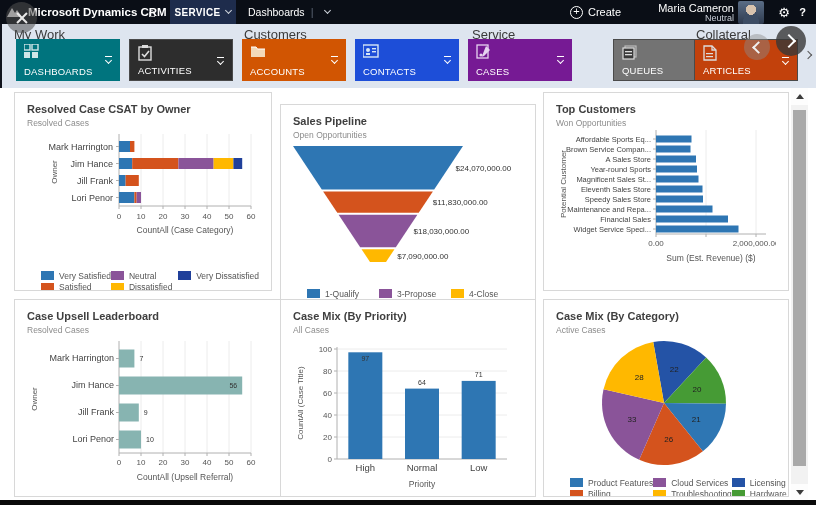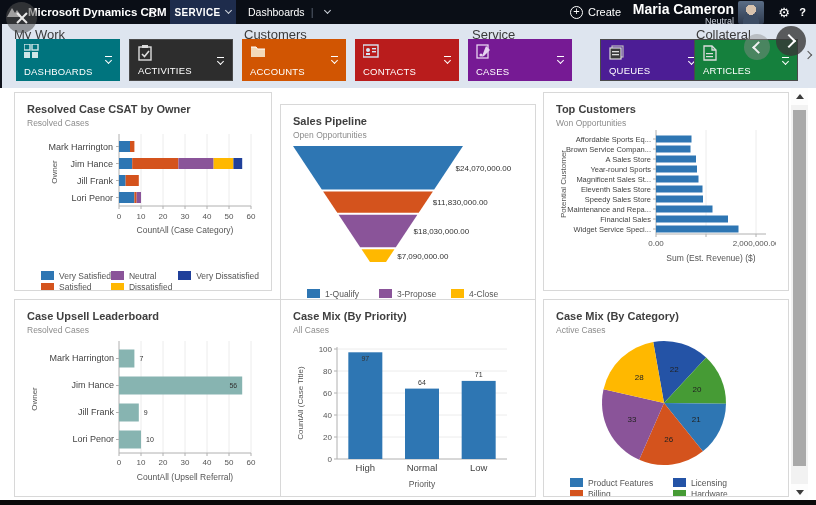--- a/index.html
+++ b/index.html
@@ -12,21 +12,21 @@
   .brand{left:7px;font-weight:bold;font-size:11.5px;}
   .brand svg{margin-right:6px;}
   .chev{display:inline-block;width:5px;height:5px;border-right:1px solid #cfd4dc;border-bottom:1px solid #cfd4dc;transform:rotate(45deg);margin-left:6px;margin-top:-3px;}
   .home{left:148px;font-size:13px;}
   .service{left:170px;width:66px;background:#1e2c4c;justify-content:center;font-weight:bold;font-size:10px;letter-spacing:.3px;}
   .dash{left:248px;font-size:10.5px;}
   .dash .pipe{color:#5b6373;margin:0 6px;font-size:11px;}
   .create{left:570px;font-size:11px;}
   .createicon{display:inline-flex;align-items:center;justify-content:center;width:13px;height:13px;border:1px solid #fff;border-radius:50%;font-size:11px;line-height:1;margin-right:5px;padding-bottom:1px;}
   .user{right:82px;top:0;text-align:right;display:block;height:24px;line-height:1.1;padding-top:2px;}
-  .user .uname{font-weight:bold;font-size:14px;display:block;}
+  .user .uname{font-weight:normal;font-size:11px;display:block;}
   .user .uorg{font-size:9px;color:#c9ced8;display:block;}
   .avatar{position:absolute;right:52px;top:1px;width:26px;height:23px;border-radius:2px;background:
      radial-gradient(circle at 50% 38%, #d8c3ae 0 26%, transparent 27%),
      radial-gradient(ellipse at 50% 95%, #3c4c63 0 42%, transparent 43%),
      linear-gradient(#5a6d86,#2e3a4e);}
   .gear{right:26px;font-size:13px;}
   .help{right:10px;font-size:11px;font-weight:bold;}
 
   
   .ribbon{position:absolute;left:0;top:24px;width:816px;height:64px;background:#dee5ef;border-left:2px solid #10131c;}
@@ -156,21 +156,21 @@
     <div class="tile" style="left: 240px; background: rgb(209, 85, 2);">
       <span class="ticon">
         <svg width="16" height="14" viewBox="0 0 16 14">
             <path d="M1 3 h5 l1.5 2 H15 v8 H1 Z" fill="#f3d9b8"></path>
             <path d="M1 3 h5 l1.5 2 H15" fill="none" stroke="#fff" stroke-width="1"></path>
           </svg>
       </span>
       <span class="tchev"></span>
       <span class="tlabel">ACCOUNTS</span>
     </div>
-    <div class="tile" style="left: 353px; background: #b91c1c;">
+    <div class="tile" style="left: 353px; background: #1d4ed8;">
       <span class="ticon">
         <svg width="16" height="14" viewBox="0 0 16 14">
             <rect x="0" y="1" width="15" height="12" fill="none" stroke="#d7e7f6" stroke-width="1.4"></rect>
             <circle cx="5" cy="6" r="2" fill="#d7e7f6"></circle>
             <rect x="3" y="9" width="4" height="2" fill="#d7e7f6"></rect>
             <rect x="9" y="4" width="4" height="1.4" fill="#d7e7f6"></rect>
             <rect x="9" y="7" width="4" height="1.4" fill="#d7e7f6"></rect>
           </svg>
       </span>
       <span class="tchev"></span>
@@ -180,33 +180,33 @@
       <span class="ticon">
         <svg width="16" height="16" viewBox="0 0 16 16">
             <rect x="1" y="1" width="11" height="13" fill="none" stroke="#e6d3f0" stroke-width="1.3"></rect>
             <path d="M10 2 L14 6 L8 12 l-2 .8 .6-2.4 Z" fill="#e6d3f0"></path>
             <circle cx="5" cy="11" r="1.6" fill="#e6d3f0"></circle>
           </svg>
       </span>
       <span class="tchev"></span>
       <span class="tlabel">CASES</span>
     </div>
-    <div class="tile dark" style="left: 598px; background: #4c1d95;">
+    <div class="tile dark" style="left: 611px; background: #737373;">
       <span class="ticon">
         <svg width="16" height="15" viewBox="0 0 16 15">
             <rect x="3" y="1" width="11" height="11" fill="none" stroke="#bbb" stroke-width="1.2"></rect>
             <rect x="1" y="3" width="11" height="11" fill="#3a3a3a" stroke="#ddd" stroke-width="1.2"></rect>
             <rect x="3" y="6" width="7" height="1.3" fill="#ddd"></rect>
             <rect x="3" y="9" width="7" height="1.3" fill="#ddd"></rect>
           </svg>
       </span>
       <span class="tchev"></span>
       <span class="tlabel">QUEUES</span>
     </div>
-    <div class="tile dark" style="left: 692px; background: #15803d;">
+    <div class="tile dark" style="left: 692px; background: #c2410c;">
       <span class="ticon">
         <svg width="14" height="16" viewBox="0 0 14 16">
             <path d="M1 1 h8 l4 4 v10 H1 Z" fill="none" stroke="#ddd" stroke-width="1.3"></path>
             <path d="M9 1 v4 h4" fill="none" stroke="#ddd" stroke-width="1.3"></path>
             <rect x="3" y="8" width="7" height="1.2" fill="#ddd"></rect>
             <rect x="3" y="11" width="7" height="1.2" fill="#ddd"></rect>
           </svg>
       </span>
       <span class="tchev"></span>
       <span class="tlabel">ARTICLES</span>
@@ -490,20 +490,30 @@
               <span class="swatch" style="background: rgb(46, 118, 179);"></span>
               <span class="legend-label">Product Features</span>
             </div>
             <div class="legend-item">
               <span class="swatch" style="background: rgb(212, 83, 29);"></span>
               <span class="legend-label">Billing</span>
             </div>
           </div>
           <div class="legend-col">
             <div class="legend-item">
+              <span class="swatch" style="background: rgb(138, 84, 153);"></span>
+              <span class="legend-label">Cloud Services</span>
+            </div>
+            <div class="legend-item">
+              <span class="swatch" style="background: rgb(255, 184, 0);"></span>
+              <span class="legend-label">Troubleshooting</span>
+            </div>
+          </div>
+          <div class="legend-col">
+            <div class="legend-item">
               <span class="swatch" style="background: rgb(36, 83, 166);"></span>
               <span class="legend-label">Licensing</span>
             </div>
             <div class="legend-item">
               <span class="swatch" style="background: rgb(70, 155, 53);"></span>
               <span class="legend-label">Hardware</span>
             </div>
           </div>
         </div>
     </section>

